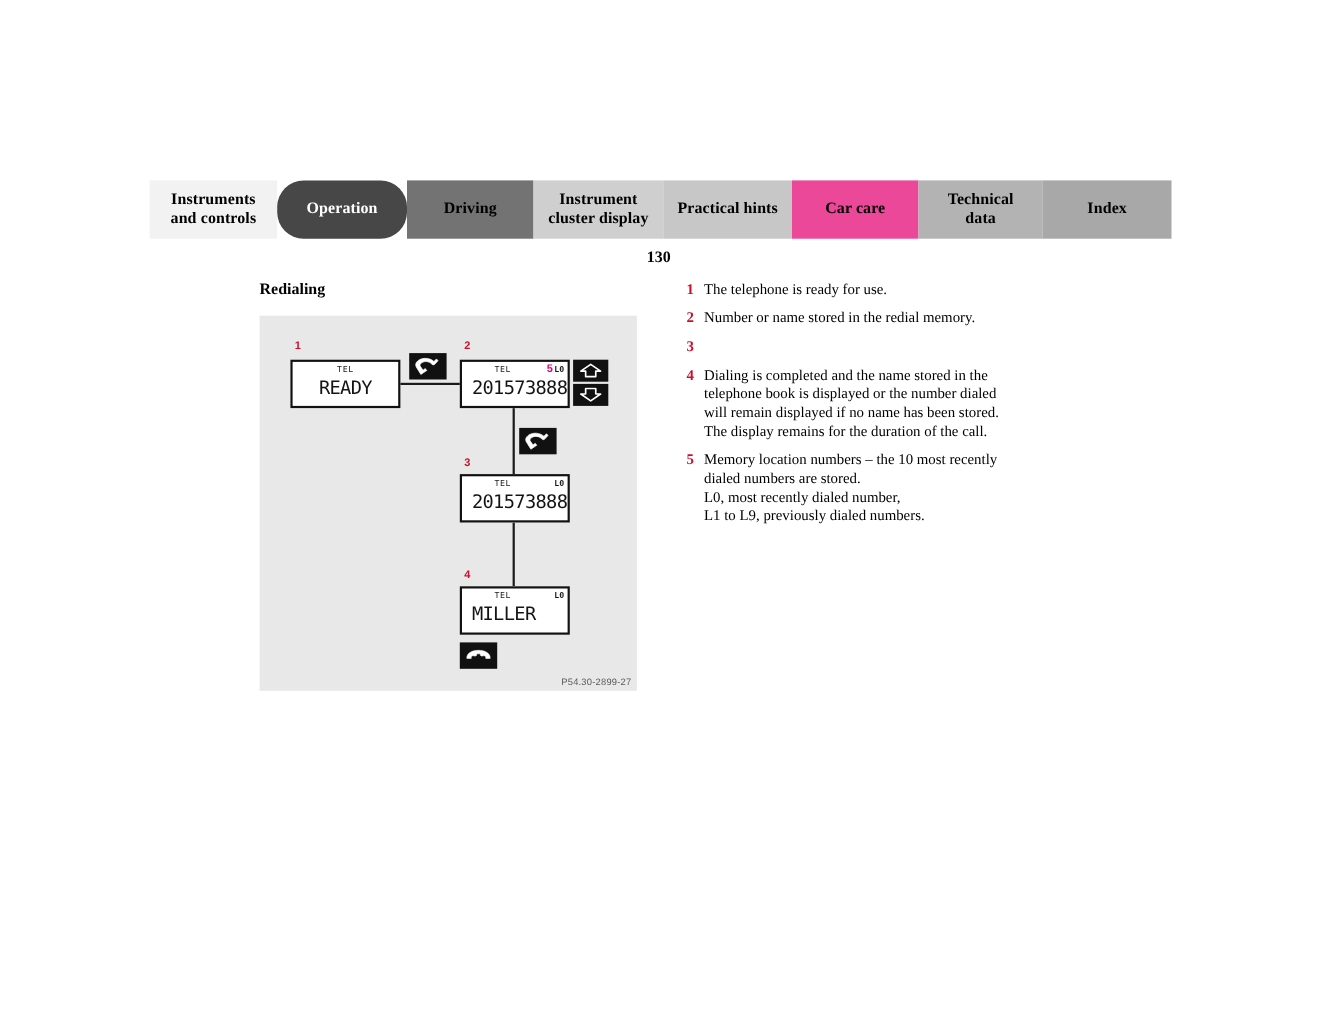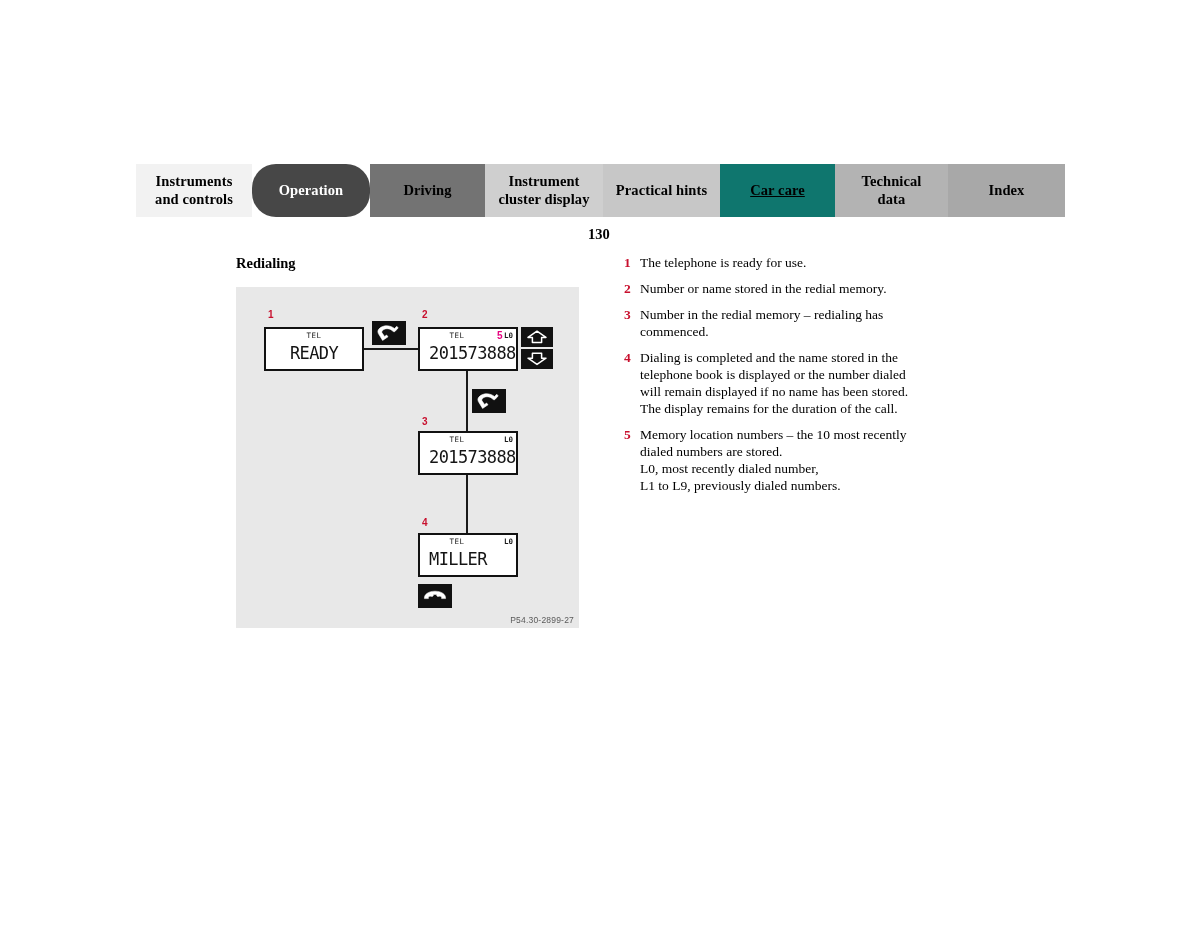--- a/index.html
+++ b/index.html
@@ -173,21 +173,21 @@
     </div>
     <div class="tab" style="flex: 0 0 115px; background: #737373;">
       <span>Driving</span>
     </div>
     <div class="tab" style="flex: 0 0 118px; background: rgb(207, 207, 207);">
       <span>Instrument<br>cluster display</span>
     </div>
     <div class="tab" style="flex: 0 0 117px; background: rgb(199, 199, 199);">
       <span>Practical hints</span>
     </div>
-    <div class="tab" style="flex: 0 0 115px; background: #0f766e; text-decoration: underline;">
+    <div class="tab" style="flex: 0 0 115px; background: #ec4899;">
       <span>Car care</span>
     </div>
     <div class="tab" style="flex: 0 0 113px; background: rgb(179, 179, 179);">
       <span>Technical<br>data</span>
     </div>
     <div class="tab" style="flex: 1 1 auto; background: rgb(168, 168, 168);">
       <span>Index</span>
     </div>
   </div>
 
@@ -272,22 +272,20 @@
     <div class="legend-item">
       <div class="legend-num">1</div>
       <div class="legend-text">The telephone is ready for use.</div>
     </div>
     <div class="legend-item">
       <div class="legend-num">2</div>
       <div class="legend-text">Number or name stored in the redial memory.</div>
     </div>
     <div class="legend-item">
       <div class="legend-num">3</div>
-      <div class="legend-text">Number in the redial memory – redialing has
-commenced.</div>
     </div>
     <div class="legend-item">
       <div class="legend-num">4</div>
       <div class="legend-text">Dialing is completed and the name stored in the
 telephone book is displayed or the number dialed
 will remain displayed if no name has been stored.
 The display remains for the duration of the call.</div>
     </div>
     <div class="legend-item">
       <div class="legend-num">5</div>

